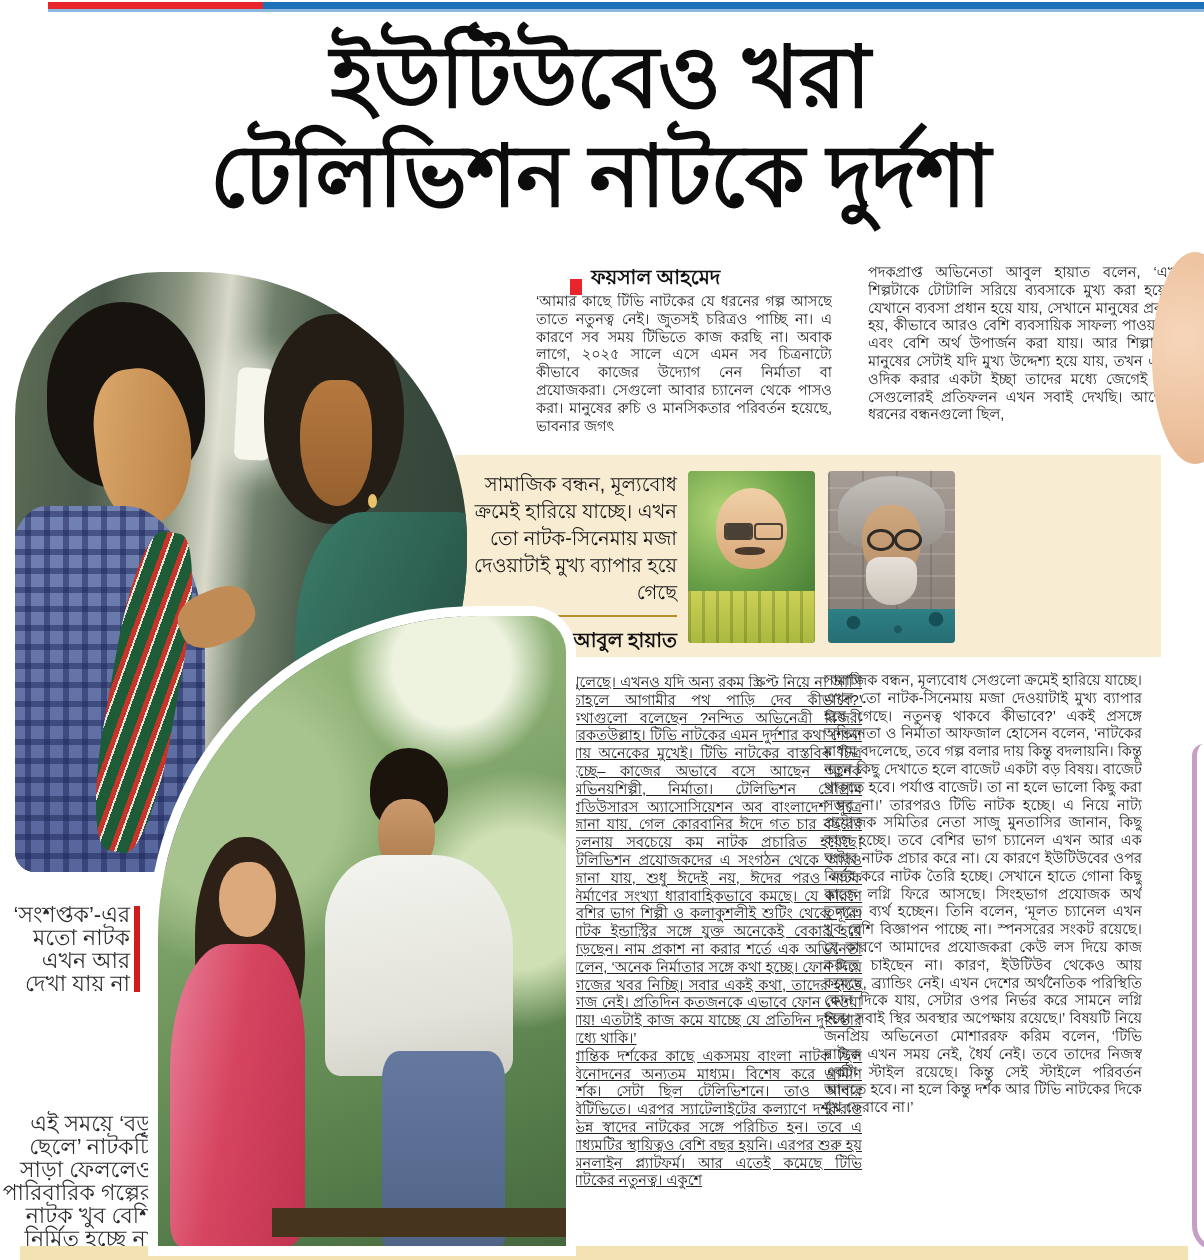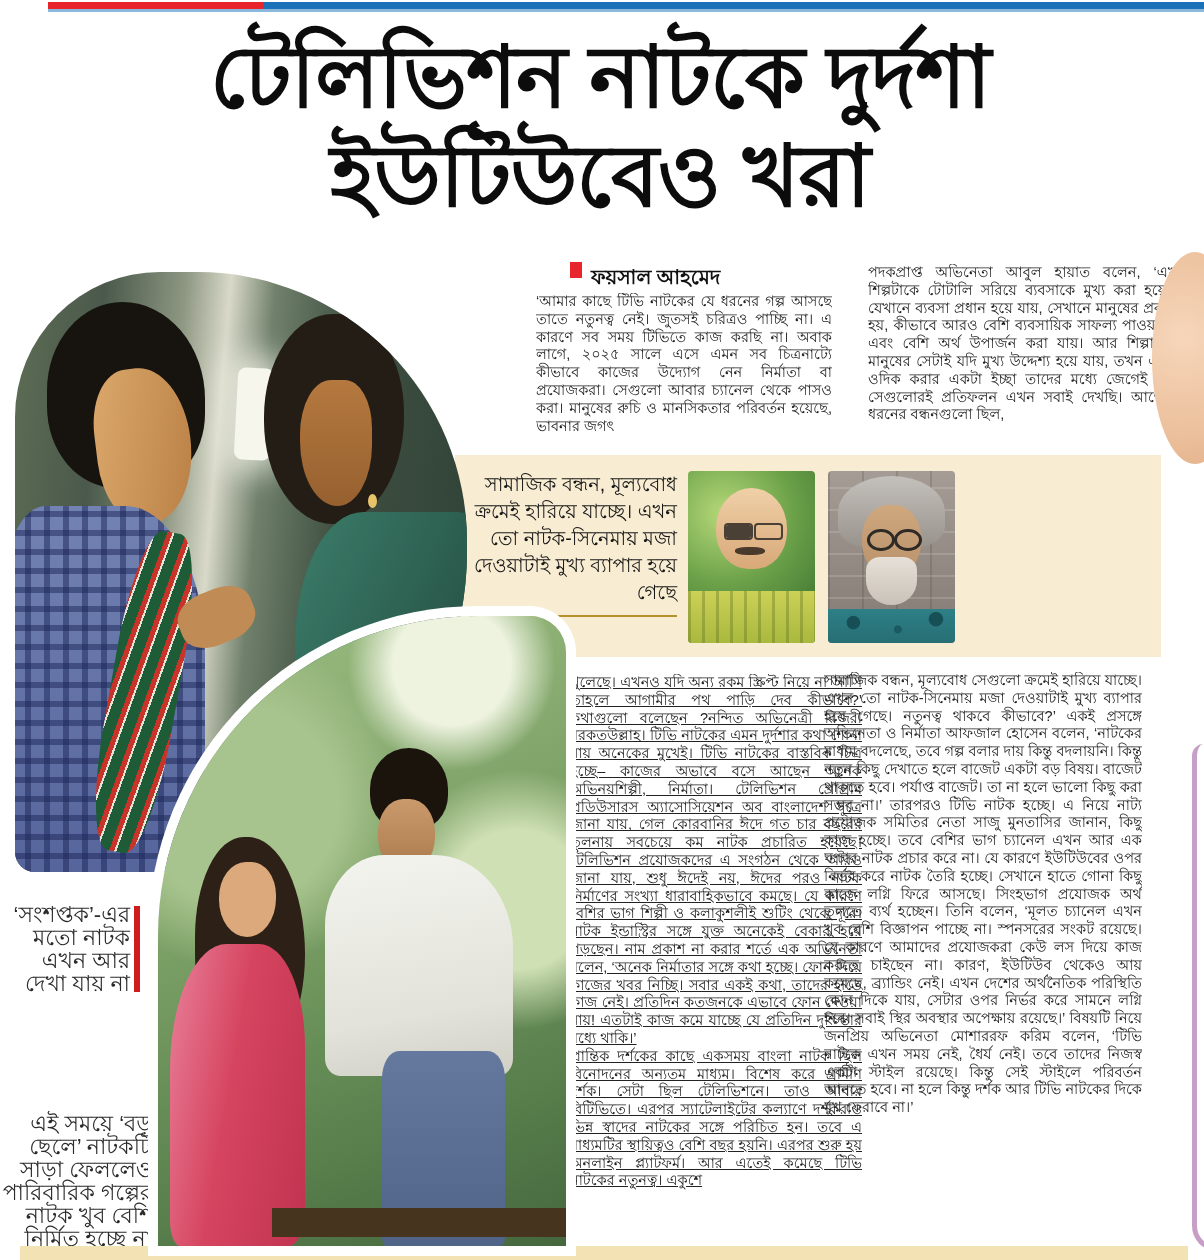--- a/index.html
+++ b/index.html
@@ -11,21 +11,21 @@
   .bar-red{left:48px;top:2px;width:215px;height:7px;background:#e8252b;}
   .bar-blue{left:263px;top:2px;width:941px;height:7px;background:#1c72b8;}
   .bar-light{left:48px;top:9px;width:1156px;height:3px;background:#8cb8de;}
 
   
   .headline{left:90px;top:28px;width:1020px;text-align:center;font-weight:bold;color:#0c0c0c;
             font-size:86px;line-height:99px;letter-spacing:-1px;margin:0;}
   .headline span{display:block;}
 
   
-  .byline{left:570px;top:262px;display:flex;align-items:flex-start;gap:9px;}
+  .byline{left:570px;top:262px;display:flex;align-items:flex-end;gap:9px;}
   .byline .sq{width:12px;height:16px;background:#e8252b;}
   .byline .nm{font-weight:bold;font-size:20px;color:#111;}
 
   
   .bodycol{font-size:14.5px;line-height:17.8px;text-align:justify;color:#222;overflow:hidden;}
   .bodycol p{margin:0;}
   .col-intro{left:536px;top:293px;width:296px;height:162px;}
   .col-right-top{left:868px;top:264px;width:318px;height:192px;}
   .col-middle{left:570px;top:674px;width:292px;height:558px;text-decoration:underline;}
   .col-right-bottom{left:824px;top:672px;width:318px;height:565px;}
@@ -141,22 +141,22 @@
      border-radius:14px 0 0 30px;}
 </style>
 </head>
 <body>
 
 <div class="abs bar-red"></div>
 <div class="abs bar-blue"></div>
 <div class="abs bar-light"></div>
 
 <h1 class="abs headline">
+  <span>ইউটিউবেও খরা</span>
   <span>টেলিভিশন নাটকে দুর্দশা</span>
-  <span>ইউটিউবেও খরা</span>
 </h1>
 
 <div class="abs photo-old">
   <div class="po-lamp"></div>
   <div class="po-man-hair"></div>
   <div class="po-man-face"></div>
   <div class="po-man-body"></div>
   <div class="po-scarf"></div>
   <div class="po-arm"></div>
   <div class="po-wom-hair"></div>
@@ -190,20 +190,21 @@
 </div>
 <div class="abs bodycol col-right-top">
   <p>পদকপ্রাপ্ত অভিনেতা আবুল হায়াত বলেন, ‘এখন শিল্পটাকে টোটালি সরিয়ে ব্যবসাকে মুখ্য করা হয়েছে। যেখানে ব্যবসা প্রধান হয়ে যায়, সেখানে মানুষের প্রবণতা হয়, কীভাবে আরও বেশি ব্যবসায়িক সাফল্য পাওয়া যায় এবং বেশি অর্থ উপার্জন করা যায়। আর শিল্পাঙ্গনের মানুষের সেটাই যদি মুখ্য উদ্দেশ্য হয়ে যায়, তখন এদিক-ওদিক করার একটা ইচ্ছা তাদের মধ্যে জেগেই ওঠে। সেগুলোরই প্রতিফলন এখন সবাই দেখছি। আগে যে ধরনের বন্ধনগুলো ছিল,</p>
 </div>
 
 <div class="abs quote-band">
   <div class="qblock qblock1">
     <div class="q-textcol">
       <div class="q-text">সামাজিক বন্ধন, মূল্যবোধ ক্রমেই হারিয়ে যাচ্ছে। এখন তো নাটক-সিনেমায় মজা দেওয়াটাই মুখ্য ব্যাপার হয়ে গেছে</div>
       <div class="q-rule"></div>
+      <div class="q-name">আবুল হায়াত</div>
     </div>
     <div class="portrait p-abul">
       <div class="head"></div>
       <div class="glasses"></div>
       <div class="glasses2"></div>
       <div class="must"></div>
       <div class="body"></div>
     </div>
   </div>
   <div class="qblock qblock2">

